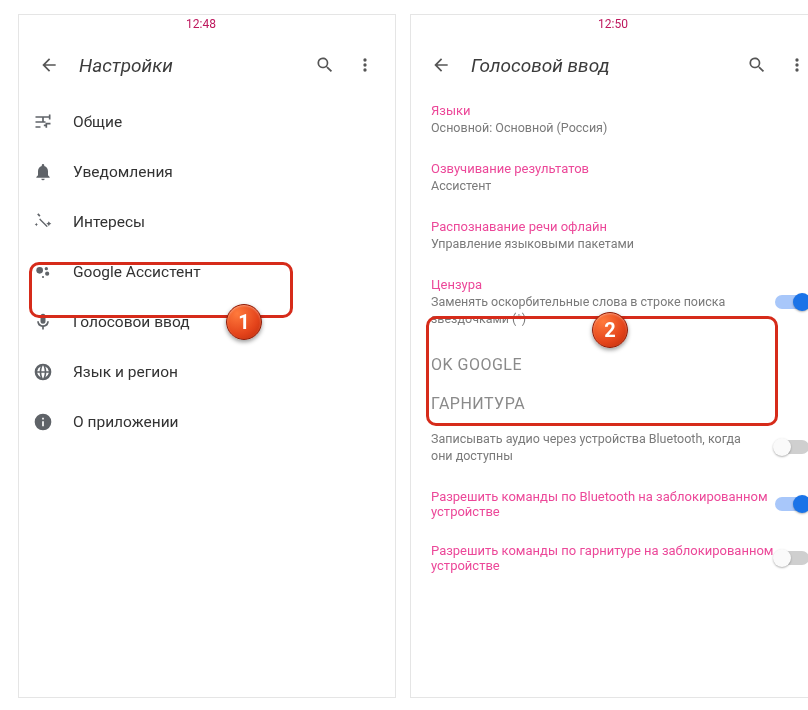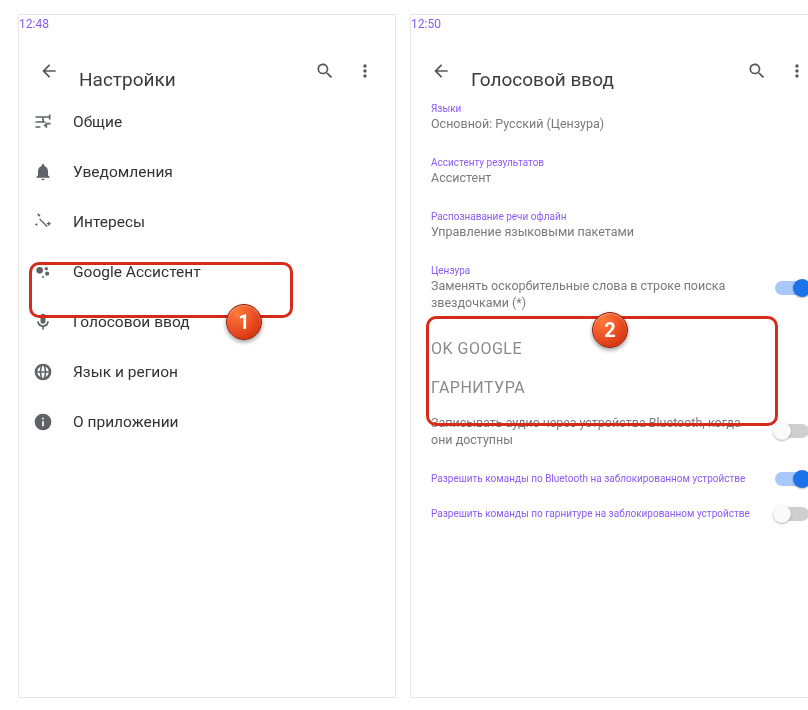--- a/index.html
+++ b/index.html
@@ -15,30 +15,31 @@
     background: #fff;
     border: 1px solid #e5e5e5;
     overflow: hidden;
   }
   .phone-left { left: 18px; top: 14px; width: 378px; height: 684px; }
   .phone-right { left: 410px; top: 14px; width: 418px; height: 684px; }
 
   .statusbar {
     height: 24px;
     padding: 2px 12px 0 0;
-    text-align: left;
+    text-align: center;
     font-size: 12px;
-    color: #8b5cf6;
+    color: #be185d;
   }
 
   .appbar {
     display: flex;
-    align-items: flex-end;
+    align-items: center;
     height: 52px;
     padding: 0 10px;
+    font-style: italic;
   }
   .appbar .back {
     width: 40px; height: 40px;
     display: flex; align-items: center; justify-content: center;
     color: #555;
   }
   .appbar .title {
     flex: 1;
     font-size: 19px;
     color: #3c3c3c;
@@ -67,22 +68,22 @@
   .row .label {
     font-size: 15.5px;
     color: #333;
   }
 
   .setting {
     padding: 12px 20px 12px 20px;
     position: relative;
   }
   .setting .primary {
-    font-size: 10px;
-    color: #8b5cf6;
+    font-size: 13px;
+    color: #ec4899;
   }
   .setting .secondary {
     font-size: 12.5px;
     color: #7a7a7a;
     margin-top: 2px;
     line-height: 1.35;
     padding-right: 54px;
   }
   .section-header {
     padding: 16px 20px 4px 20px;
@@ -246,24 +247,24 @@
     <div class="action">
       <svg width="20" height="20" viewBox="0 0 24 24">
           <path fill="currentColor" d="M12 8a2 2 0 110-4 2 2 0 010 4zm0 2a2 2 0 110 4 2 2 0 010-4zm0 6a2 2 0 110 4 2 2 0 010-4z"></path>
         </svg>
     </div>
   </div>
 
   <div>
     <div class="setting">
       <div class="primary">Языки</div>
-      <div class="secondary">Основной: Русский (Цензура)</div>
-    </div>
-    <div class="setting">
-      <div class="primary">Ассистенту результатов</div>
+      <div class="secondary">Основной: Основной (Россия)</div>
+    </div>
+    <div class="setting">
+      <div class="primary">Озвучивание результатов</div>
       <div class="secondary">Ассистент</div>
     </div>
     <div class="setting">
       <div class="primary">Распознавание речи офлайн</div>
       <div class="secondary">Управление языковыми пакетами</div>
     </div>
     <div class="setting">
       <div class="primary">Цензура</div>
       <div class="secondary">Заменять оскорбительные слова в строке поиска звездочками (*)</div>
       <div class="toggle toggle-on"></div>

